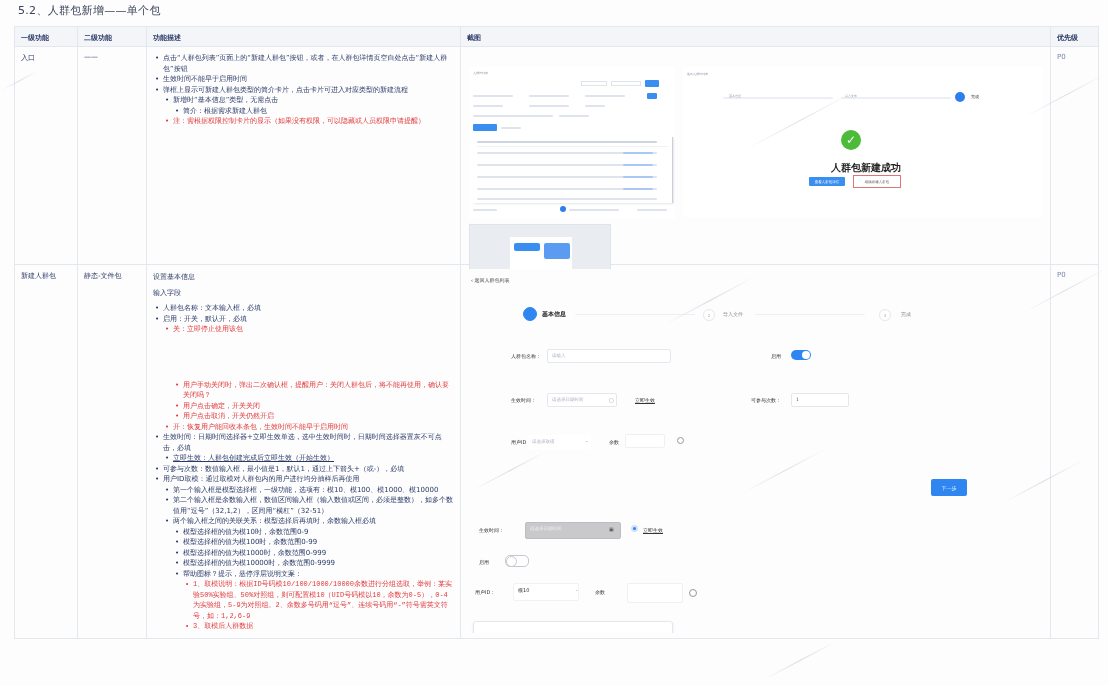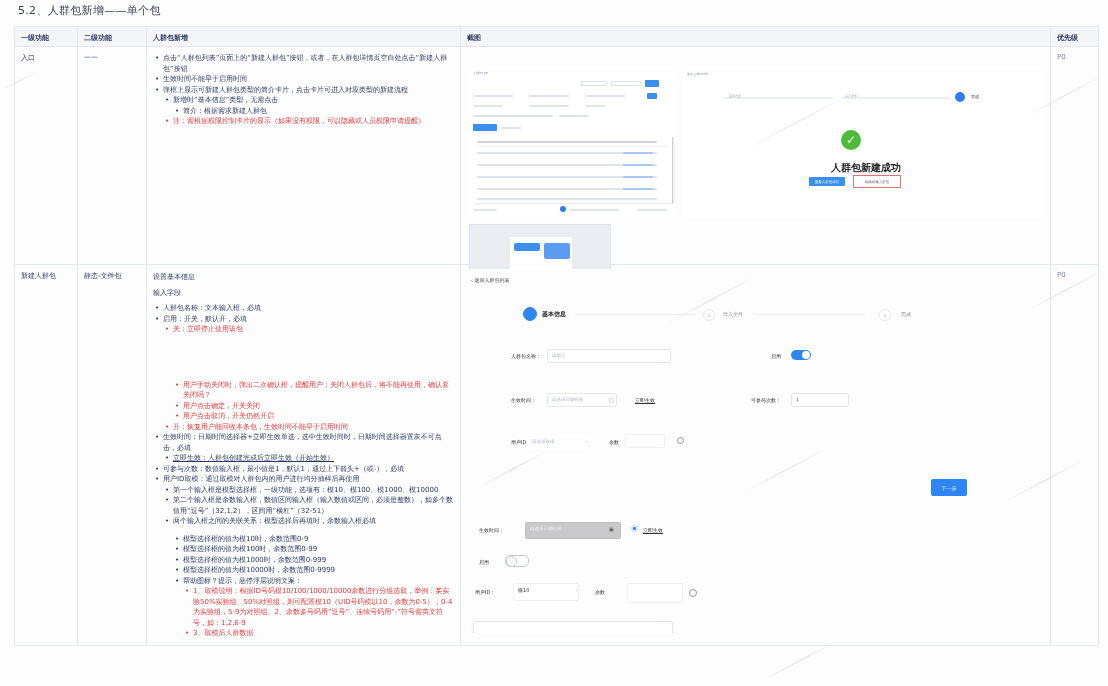--- a/index.html
+++ b/index.html
@@ -60,21 +60,21 @@
     <col style="width:63px">
       <col style="width:69px">
       <col style="width:314px">
       <col style="width:590px">
       <col style="width:48px">
   </colgroup>
   <thead>
     <tr data-name="table-header-row">
       <th data-name="header-level1">一级功能</th>
       <th data-name="header-level2">二级功能</th>
-      <th data-name="header-description">人群包新增</th>
+      <th data-name="header-description">功能描述</th>
       <th data-name="header-screenshot">截图</th>
       <th data-name="header-priority">优先级</th>
     </tr>
   </thead>
   <tbody>
 
     <tr class="row1" data-name="table-row">
       <td data-name="cell-level1">入口</td>
       <td data-name="cell-level2">——</td>
       <td data-name="cell-description">
@@ -186,28 +186,28 @@
             <li data-name="desc-item">立即生效：人群包创建完成后立即生效（开始生效）</li>
           </ul>
             </li>
           <li data-name="desc-item">可参与次数：数值输入框，最小值是1，默认1，通过上下箭头+（或-），必填</li>
           <li data-name="desc-item">用户ID取模：通过取模对人群包内的用户进行均分抽样后再使用</li>
           <li style="padding-left: 0px; --nob: 1;" data-name="desc-sublist-wrap">
               <ul>
             <li data-name="desc-item">第一个输入框是模型选择框，一级功能，选项有：模10、模100、模1000、模10000</li>
             <li data-name="desc-item">第二个输入框是余数输入框，数值区间输入框（输入数值或区间，必须是整数），如多个数值用“逗号”（32,1,2），区间用“横杠”（32-51）</li>
             <li data-name="desc-item">两个输入框之间的关联关系：模型选择后再填时，余数输入框必填</li>
-            <li style="padding-left: 0px; margin-top: 7px; --nob: 1;" data-name="desc-sublist-wrap">
+            <li style="padding-left: 0px; --nob: 1;" data-name="desc-sublist-wrap">
                   <ul>
               <li data-name="desc-item">模型选择框的值为模10时，余数范围0-9</li>
               <li data-name="desc-item">模型选择框的值为模100时，余数范围0-99</li>
               <li data-name="desc-item">模型选择框的值为模1000时，余数范围0-999</li>
               <li data-name="desc-item">模型选择框的值为模10000时，余数范围0-9999</li>
               <li data-name="desc-item">帮助图标？提示，悬停浮层说明文案：</li>
-              <li style="padding-left: 0px; --nob: 1;" data-name="desc-sublist-wrap">
+              <li style="padding-left: 0px; font-family: Liberation Mono, monospace; --nob: 1;" data-name="desc-sublist-wrap">
                       <ul>
                 <li class="red" data-name="desc-item">1、取模说明：根据ID号码模10/100/1000/10000余数进行分组选取，举例：某实验50%实验组、50%对照组，则可配置模10（UID号码模以10，余数为0-5），0-4为实验组，5-9为对照组。2、余数多号码用“逗号”、连续号码用“-”符号需英文符号，如：1,2,6-9</li>
                 <li class="red" data-name="desc-item">3、取模后人群数据</li>
               </ul>
                     </li>
             </ul>
                 </li>
           </ul>
             </li>
         </ul>

